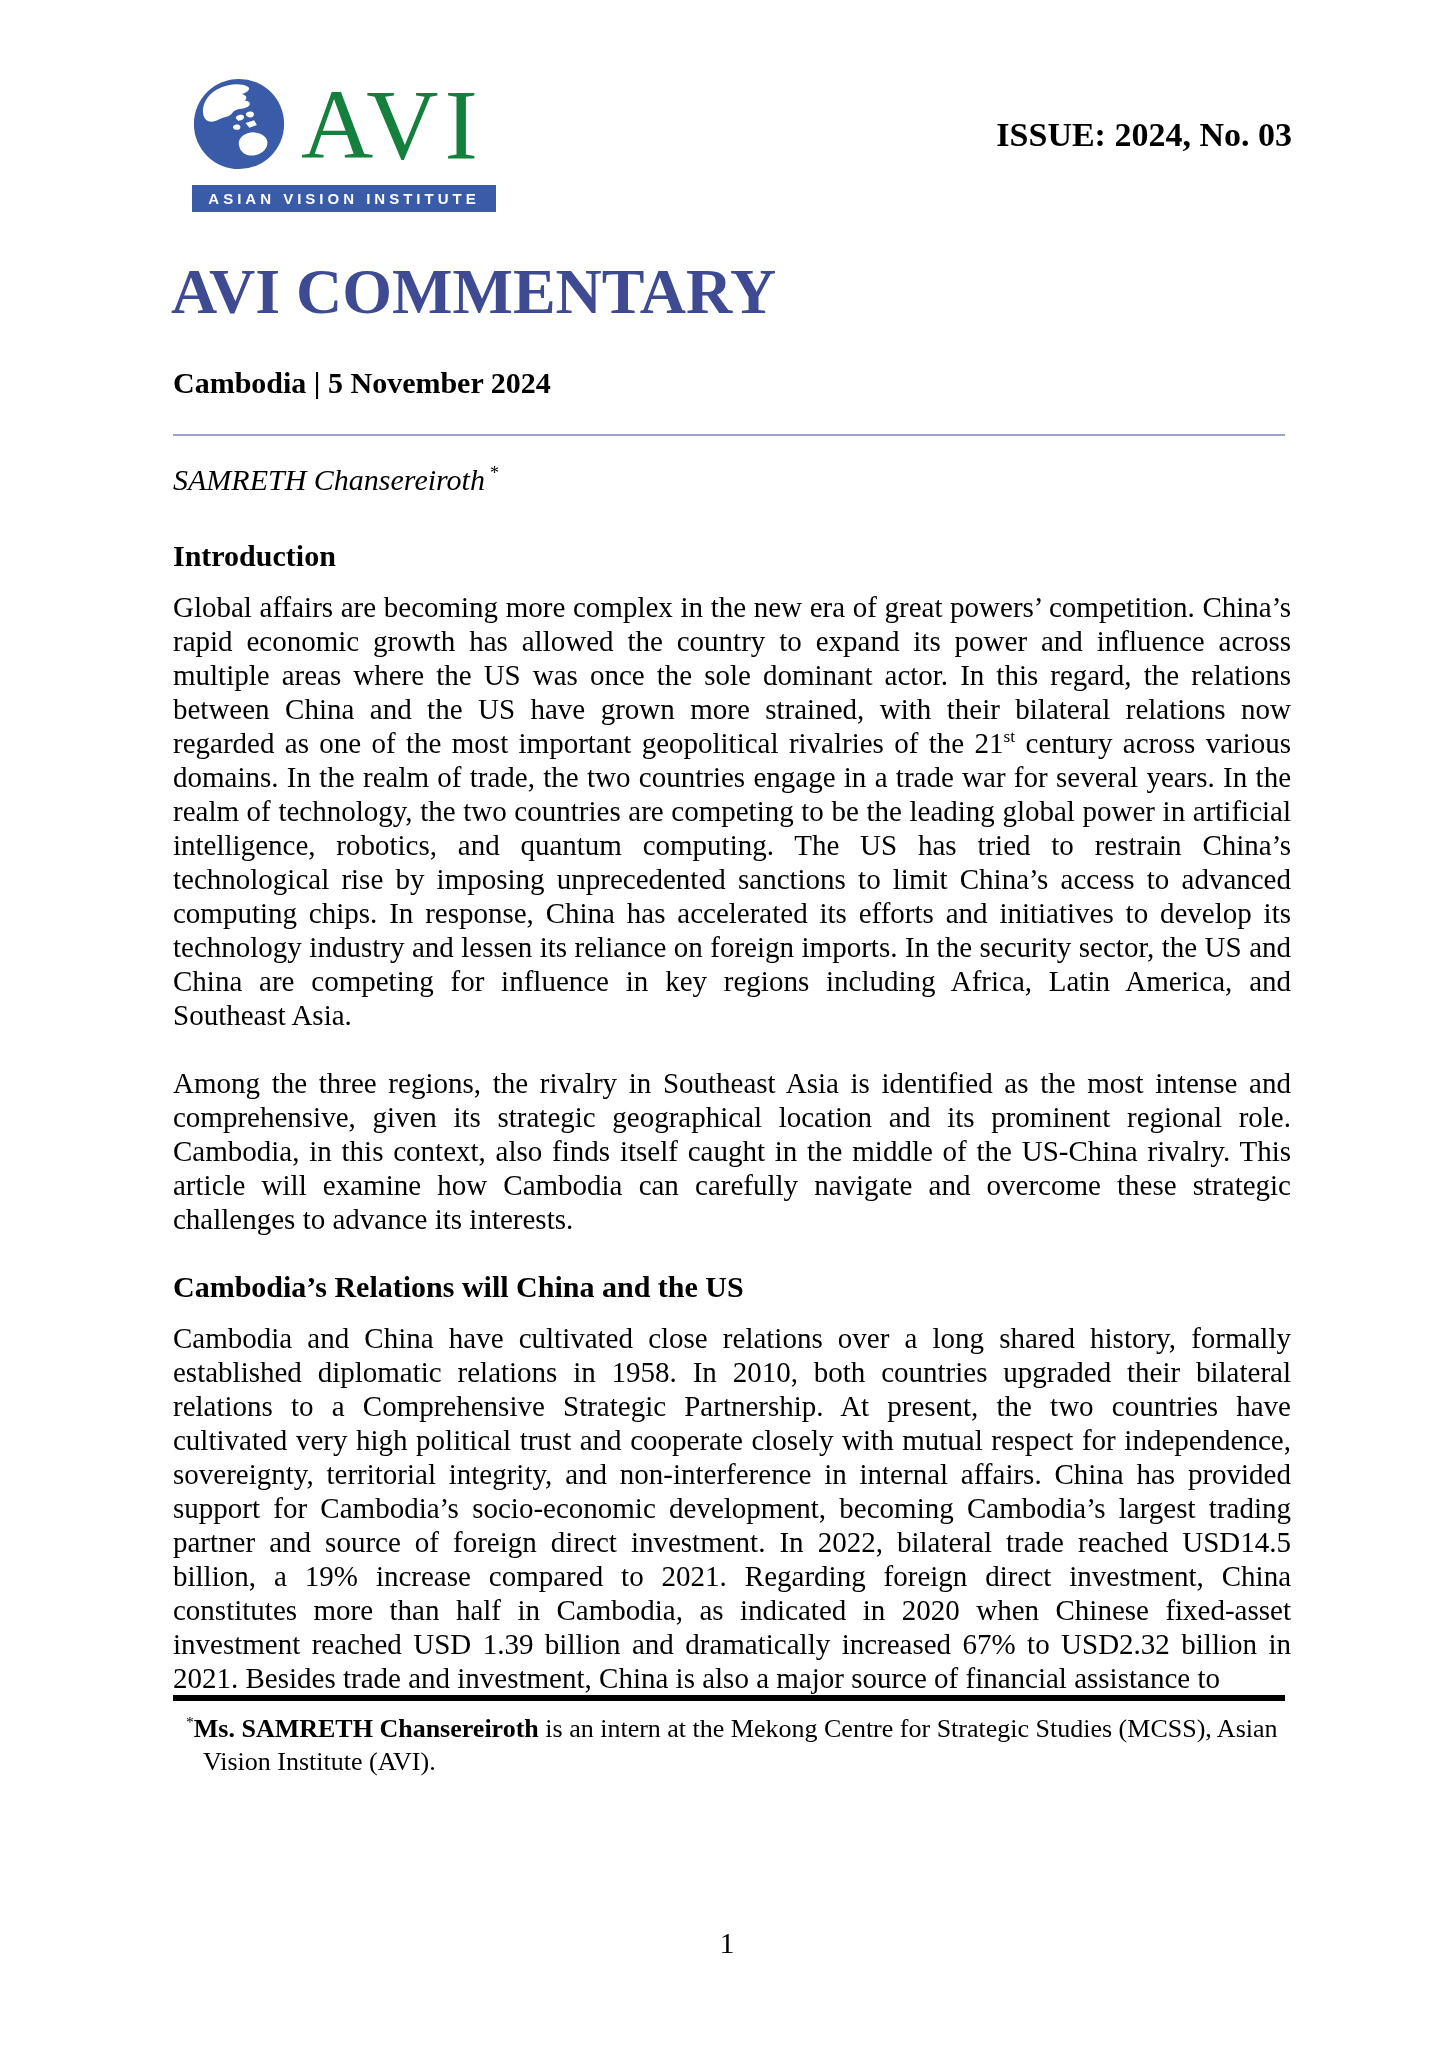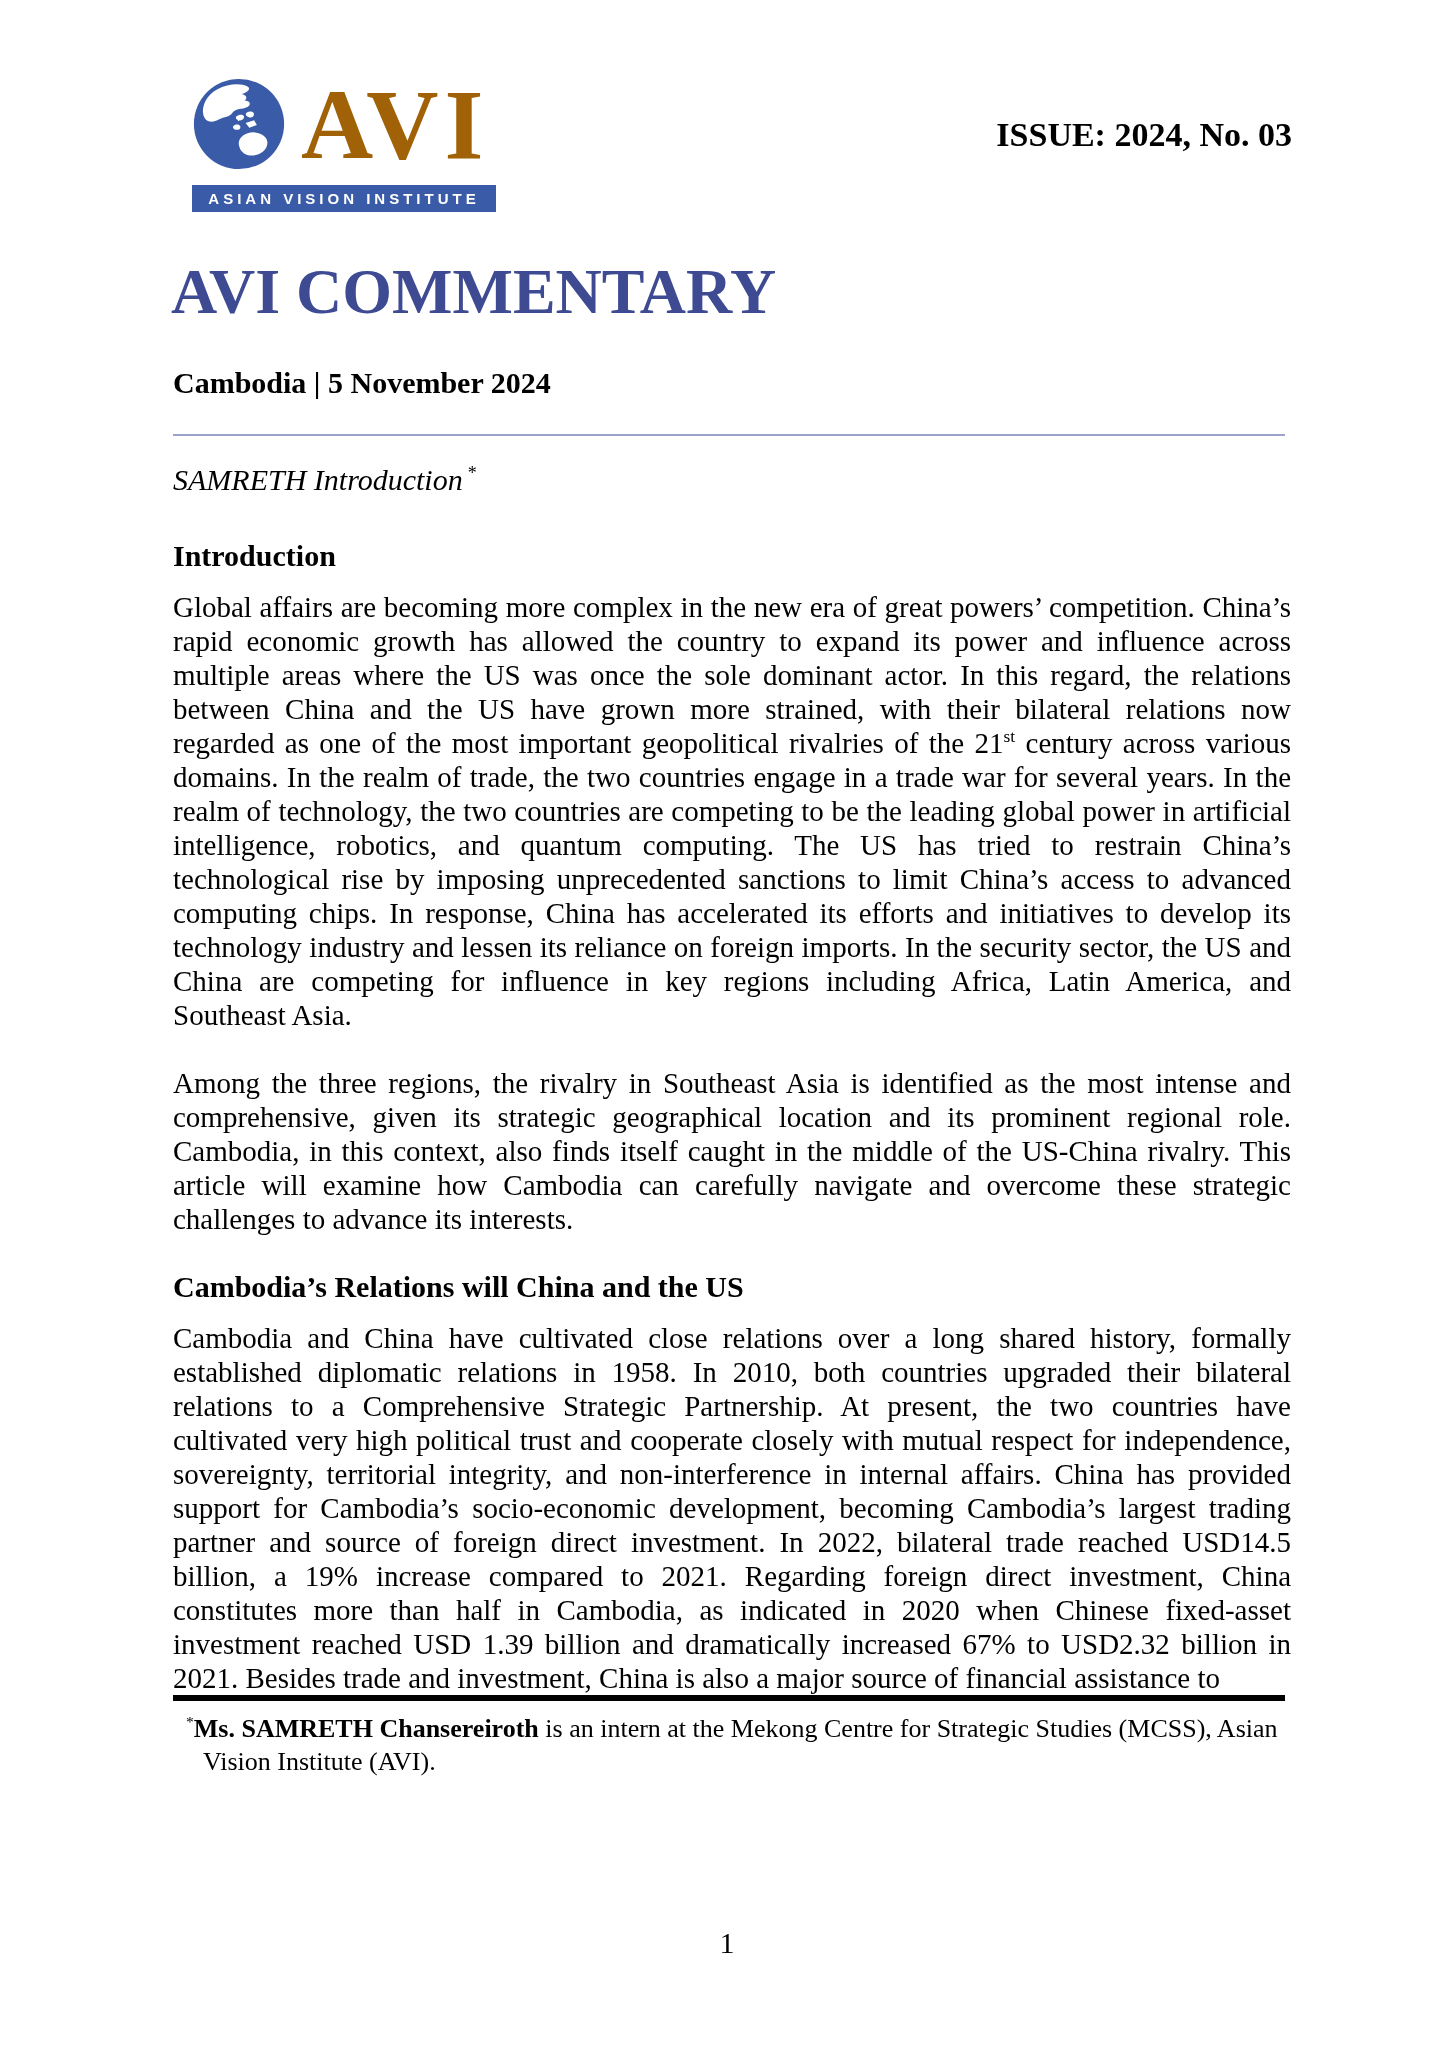--- a/index.html
+++ b/index.html
@@ -5,22 +5,22 @@
   html,body { margin:0; padding:0; background:#e8e8e8; }
   .page {
     position:relative; width:1454px; height:2048px;
     background:#ffffff; margin:0 auto; overflow:hidden;
     font-family:"Liberation Serif","DejaVu Serif",serif; color:#000;
   }
   
   .globe { position:absolute; left:192px; top:77px; width:94px; height:94px; }
   .logo-acronym {
     position:absolute; left:301px; top:75px;
-    font-weight:bold; font-size:100px; line-height:100px; letter-spacing:6px;
-    color:#a16207;
+    font-weight:normal; font-size:100px; line-height:100px; letter-spacing:6px;
+    color:#15803d;
     text-align:center;
   }
   .logo-banner {
     position:absolute; left:192px; top:185px; width:304px; height:27px;
     background:#3A5CA8; color:#fff; text-align:center;
     font-family:"Liberation Sans","DejaVu Sans",sans-serif;
     font-weight:bold; font-size:15px; line-height:28px; letter-spacing:4px;
   }
   
   .issue {
@@ -89,21 +89,21 @@
   <div class="logo-banner">ASIAN VISION INSTITUTE</div>
 
   <div class="issue">ISSUE: 2024, No. 03</div>
 
   <div class="masthead-title">AVI COMMENTARY</div>
   <div class="dateline">Cambodia | 5 November 2024</div>
   <hr class="rule">
 
   <main class="content">
 
-    <p class="author"><span>SAMRETH Introduction</span><span class="sup author-mark">*</span></p>
+    <p class="author"><span>SAMRETH Chansereiroth</span><span class="sup author-mark">*</span></p>
 
     <h2 class="section-heading">Introduction</h2>
 
     <p class="body-para"><span>Global affairs are becoming more complex in the new era of great powers’ competition. China’s rapid economic growth has allowed the country to expand its power and influence across multiple areas where the US was once the sole dominant actor. In this regard, the relations between China and the US have grown more strained, with their bilateral relations now regarded as one of the most important geopolitical rivalries of the 21</span><span class="sup">st</span><span> century across various domains. In the realm of trade, the two countries engage in a trade war for several years. In the realm of technology, the two countries are competing to be the leading global power in artificial intelligence, robotics, and quantum computing. The US has tried to restrain China’s technological rise by imposing unprecedented sanctions to limit China’s access to advanced computing chips. In response, China has accelerated its efforts and initiatives to develop its technology industry and lessen its reliance on foreign imports. In the security sector, the US and China are competing for influence in key regions including Africa, Latin America, and Southeast Asia.</span></p>
 
     <p class="body-para">Among the three regions, the rivalry in Southeast Asia is identified as the most intense and comprehensive, given its strategic geographical location and its prominent regional role. Cambodia, in this context, also finds itself caught in the middle of the US-China rivalry. This article will examine how Cambodia can carefully navigate and overcome these strategic challenges to advance its interests.</p>
 
     <h2 class="section-heading">Cambodia’s Relations will China and the US</h2>
 
     <p class="body-para no-mb">Cambodia and China have cultivated close relations over a long shared history, formally established diplomatic relations in 1958. In 2010, both countries upgraded their bilateral relations to a Comprehensive Strategic Partnership. At present, the two countries have cultivated very high political trust and cooperate closely with mutual respect for independence, sovereignty, territorial integrity, and non-interference in internal affairs. China has provided support for Cambodia’s socio-economic development, becoming Cambodia’s largest trading partner and source of foreign direct investment. In 2022, bilateral trade reached USD14.5 billion, a 19% increase compared to 2021. Regarding foreign direct investment, China constitutes more than half in Cambodia, as indicated in 2020 when Chinese fixed-asset investment reached USD 1.39 billion and dramatically increased 67% to USD2.32 billion in 2021. Besides trade and investment, China is also a major source of financial assistance to</p>

